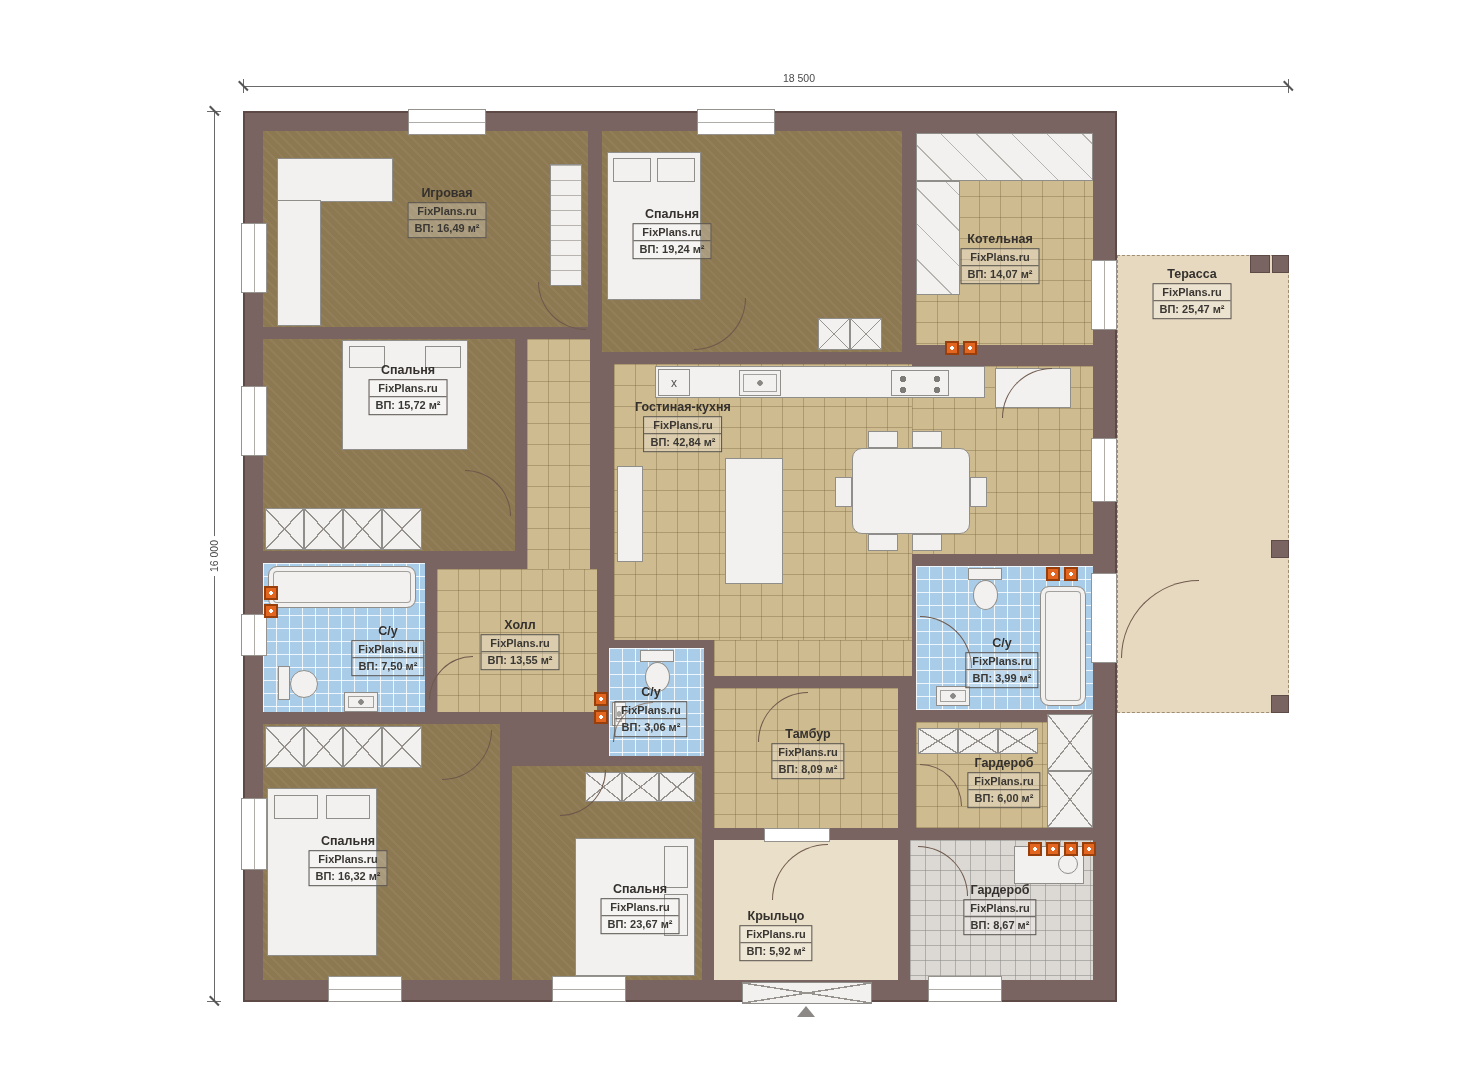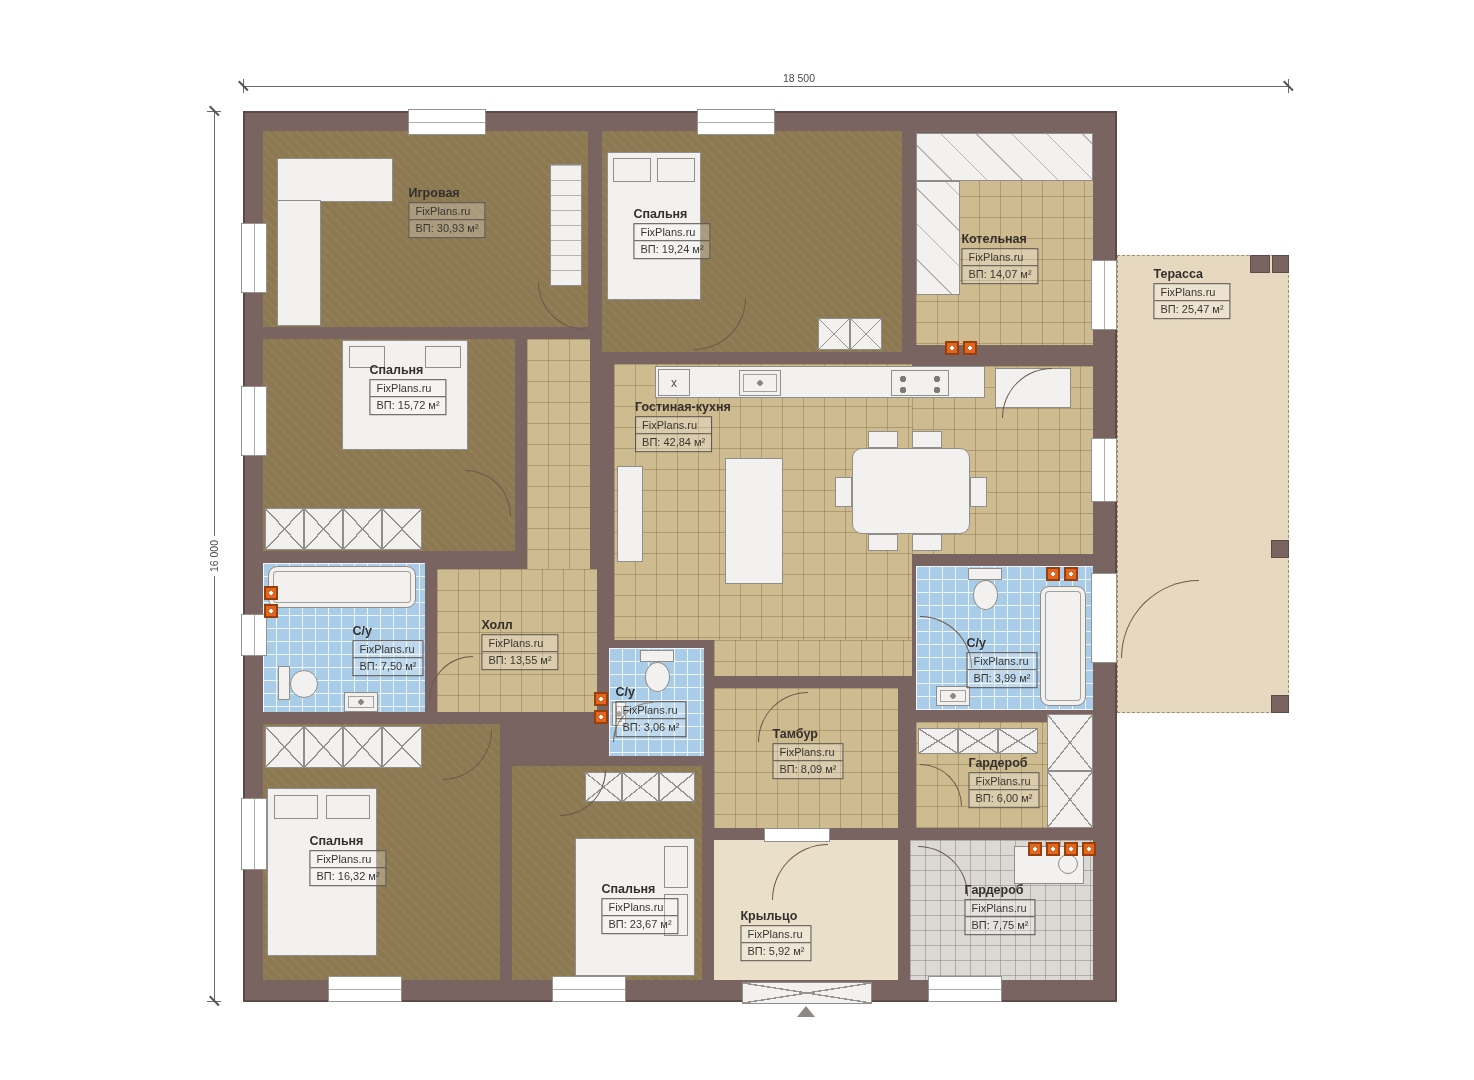--- a/index.html
+++ b/index.html
@@ -26,23 +26,23 @@
   .lines{background-image:repeating-linear-gradient(0deg,transparent 0 14px,#b7b4af 14px 15px);}
   .win{position:absolute;background:#fff;border:1px solid #96938e;z-index:20;box-sizing:border-box;}
   .win-h{background-image:linear-gradient(#b0ada8,#b0ada8);background-size:100% 1px;background-position:0 50%;background-repeat:no-repeat;}
   .win-v{background-image:linear-gradient(#b0ada8,#b0ada8);background-size:1px 100%;background-position:50% 0;background-repeat:no-repeat;}
   .door{position:absolute;z-index:25;border:1.4px solid #6e584b;box-sizing:border-box;}
   .door.tl{border-right:0;border-bottom:0;border-top-left-radius:100%;}
   .door.tr{border-left:0;border-bottom:0;border-top-right-radius:100%;}
   .door.bl{border-right:0;border-top:0;border-bottom-left-radius:100%;}
   .door.br{border-left:0;border-top:0;border-bottom-right-radius:100%;}
   .vent{position:absolute;width:14px;height:14px;z-index:30;background:radial-gradient(circle 2px at 50% 50%,#fff 0 2px,#e2661f 2px);border:2.5px solid #993f0c;box-sizing:border-box;}
-  .room-label{position:absolute;transform:translate(-50%,-50%);z-index:40;pointer-events:none;}
+  .room-label{position:absolute;transform:translate(-50%,-50%);text-align:center;z-index:40;pointer-events:none;}
   .rname{font-size:12.5px;font-weight:bold;color:#33302d;margin-bottom:2px;white-space:nowrap;}
-  .rbox{display:inline-block;border:1px solid #55504b;background:rgba(255,255,255,.25);}
+  .rbox{display:inline-block;border:1px solid #55504b;background:rgba(255,255,255,.25);font-weight:bold;}
   .rrow{font-size:11px;color:#3a3733;padding:1px 6px;white-space:nowrap;line-height:1.3;}
   .rrow + .rrow{border-top:1px solid #55504b;}
   .dimline{position:absolute;background:#6a6a6a;z-index:2;}
   .tick{position:absolute;width:13px;height:1.5px;background:#555;transform:rotate(45deg);z-index:2;}
   .dimlabel{position:absolute;font-size:10.5px;color:#4a4a4a;background:#fff;padding:0 4px;white-space:nowrap;z-index:3;}
   .xmark{position:absolute;z-index:14;border:1px solid #908e8a;background:#f2f1ef;font-size:12px;color:#55524e;display:flex;align-items:center;justify-content:center;box-sizing:border-box;}
   .tri{position:absolute;width:0;height:0;border-left:9px solid transparent;border-right:9px solid transparent;border-bottom:11px solid #8b8885;z-index:18;}
 </style>
 </head>
 <body>
@@ -64,21 +64,21 @@
   <span class="dimlabel" style="left:214px;top:556px;transform:translate(-50%,-50%) rotate(-90deg);">16 000</span>
 
   <div id="building"></div>
 
   <div class="dashed" style="left:1117px;top:255px;width:172px;height:458px;"></div>
 
   <div class="xmark" style="left:658px;top:369px;width:32px;height:27px;">x</div>
 
   <div class="tri" style="left:797px;top:1006px;"></div>
 <div class="room dark" style="left: 263px; top: 131px; width: 325px; height: 196px;"></div>
-    <div class="room-label" style="left: 447px; top: 212px;"><div class="rname">Игровая</div><div class="rbox"><div class="rrow">FixPlans.ru</div><div class="rrow">ВП: 30,93 м²</div></div></div>
+    <div class="room-label" style="left: 447px; top: 212px;"><div class="rname">Игровая</div><div class="rbox"><div class="rrow">FixPlans.ru</div><div class="rrow">ВП: 16,49 м²</div></div></div>
     <div class="room dark" style="left: 602px; top: 131px; width: 300px; height: 221px;"></div>
     <div class="room-label" style="left: 672px; top: 233px;"><div class="rname">Спальня</div><div class="rbox"><div class="rrow">FixPlans.ru</div><div class="rrow">ВП: 19,24 м²</div></div></div>
     <div class="room tile" style="left: 916px; top: 133px; width: 177px; height: 212px;"></div>
     <div class="room-label" style="left: 1000px; top: 258px;"><div class="rname">Котельная</div><div class="rbox"><div class="rrow">FixPlans.ru</div><div class="rrow">ВП: 14,07 м²</div></div></div>
     <div class="room terr" style="left: 1117px; top: 255px; width: 172px; height: 458px;"></div>
     <div class="room-label" style="left: 1192px; top: 293px;"><div class="rname">Терасса</div><div class="rbox"><div class="rrow">FixPlans.ru</div><div class="rrow">ВП: 25,47 м²</div></div></div>
     <div class="room dark" style="left: 263px; top: 339px; width: 252px; height: 212px;"></div>
     <div class="room-label" style="left: 408px; top: 389px;"><div class="rname">Спальня</div><div class="rbox"><div class="rrow">FixPlans.ru</div><div class="rrow">ВП: 15,72 м²</div></div></div>
     <div class="room tile" style="left: 614px; top: 364px; width: 298px; height: 276px;"></div>
     <div class="room tile" style="left: 714px; top: 640px; width: 198px; height: 36px;"></div>
@@ -97,21 +97,21 @@
     <div class="room-label" style="left: 1002px; top: 662px;"><div class="rname">С/у</div><div class="rbox"><div class="rrow">FixPlans.ru</div><div class="rrow">ВП: 3,99 м²</div></div></div>
     <div class="room tile" style="left: 916px; top: 722px; width: 177px; height: 106px;"></div>
     <div class="room-label" style="left: 1004px; top: 782px;"><div class="rname">Гардероб</div><div class="rbox"><div class="rrow">FixPlans.ru</div><div class="rrow">ВП: 6,00 м²</div></div></div>
     <div class="room dark" style="left: 263px; top: 724px; width: 237px; height: 256px;"></div>
     <div class="room-label" style="left: 348px; top: 860px;"><div class="rname">Спальня</div><div class="rbox"><div class="rrow">FixPlans.ru</div><div class="rrow">ВП: 16,32 м²</div></div></div>
     <div class="room dark" style="left: 512px; top: 766px; width: 190px; height: 214px;"></div>
     <div class="room-label" style="left: 640px; top: 908px;"><div class="rname">Спальня</div><div class="rbox"><div class="rrow">FixPlans.ru</div><div class="rrow">ВП: 23,67 м²</div></div></div>
     <div class="room porch" style="left: 714px; top: 840px; width: 184px; height: 140px;"></div>
     <div class="room-label" style="left: 776px; top: 935px;"><div class="rname">Крыльцо</div><div class="rbox"><div class="rrow">FixPlans.ru</div><div class="rrow">ВП: 5,92 м²</div></div></div>
     <div class="room svc" style="left: 910px; top: 840px; width: 183px; height: 140px;"></div>
-    <div class="room-label" style="left: 1000px; top: 909px;"><div class="rname">Гардероб</div><div class="rbox"><div class="rrow">FixPlans.ru</div><div class="rrow">ВП: 7,75 м²</div></div></div>
+    <div class="room-label" style="left: 1000px; top: 909px;"><div class="rname">Гардероб</div><div class="rbox"><div class="rrow">FixPlans.ru</div><div class="rrow">ВП: 8,67 м²</div></div></div>
     <div class="furn " style="left: 277px; top: 158px; width: 116px; height: 44px;"></div>
     <div class="furn " style="left: 277px; top: 200px; width: 44px; height: 126px;"></div>
     <div class="furn lines" style="left: 550px; top: 164px; width: 32px; height: 122px;"></div>
     <div class="furn " style="left: 607px; top: 152px; width: 94px; height: 148px;"></div>
     <div class="furn " style="left: 613px; top: 158px; width: 38px; height: 24px;"></div>
     <div class="furn " style="left: 657px; top: 158px; width: 38px; height: 24px;"></div>
     <div class="furn " style="left: 342px; top: 340px; width: 126px; height: 110px;"></div>
     <div class="furn " style="left: 349px; top: 346px; width: 36px; height: 22px;"></div>
     <div class="furn " style="left: 425px; top: 346px; width: 36px; height: 22px;"></div>
     <div class="furn " style="left: 267px; top: 788px; width: 110px; height: 168px;"></div>

